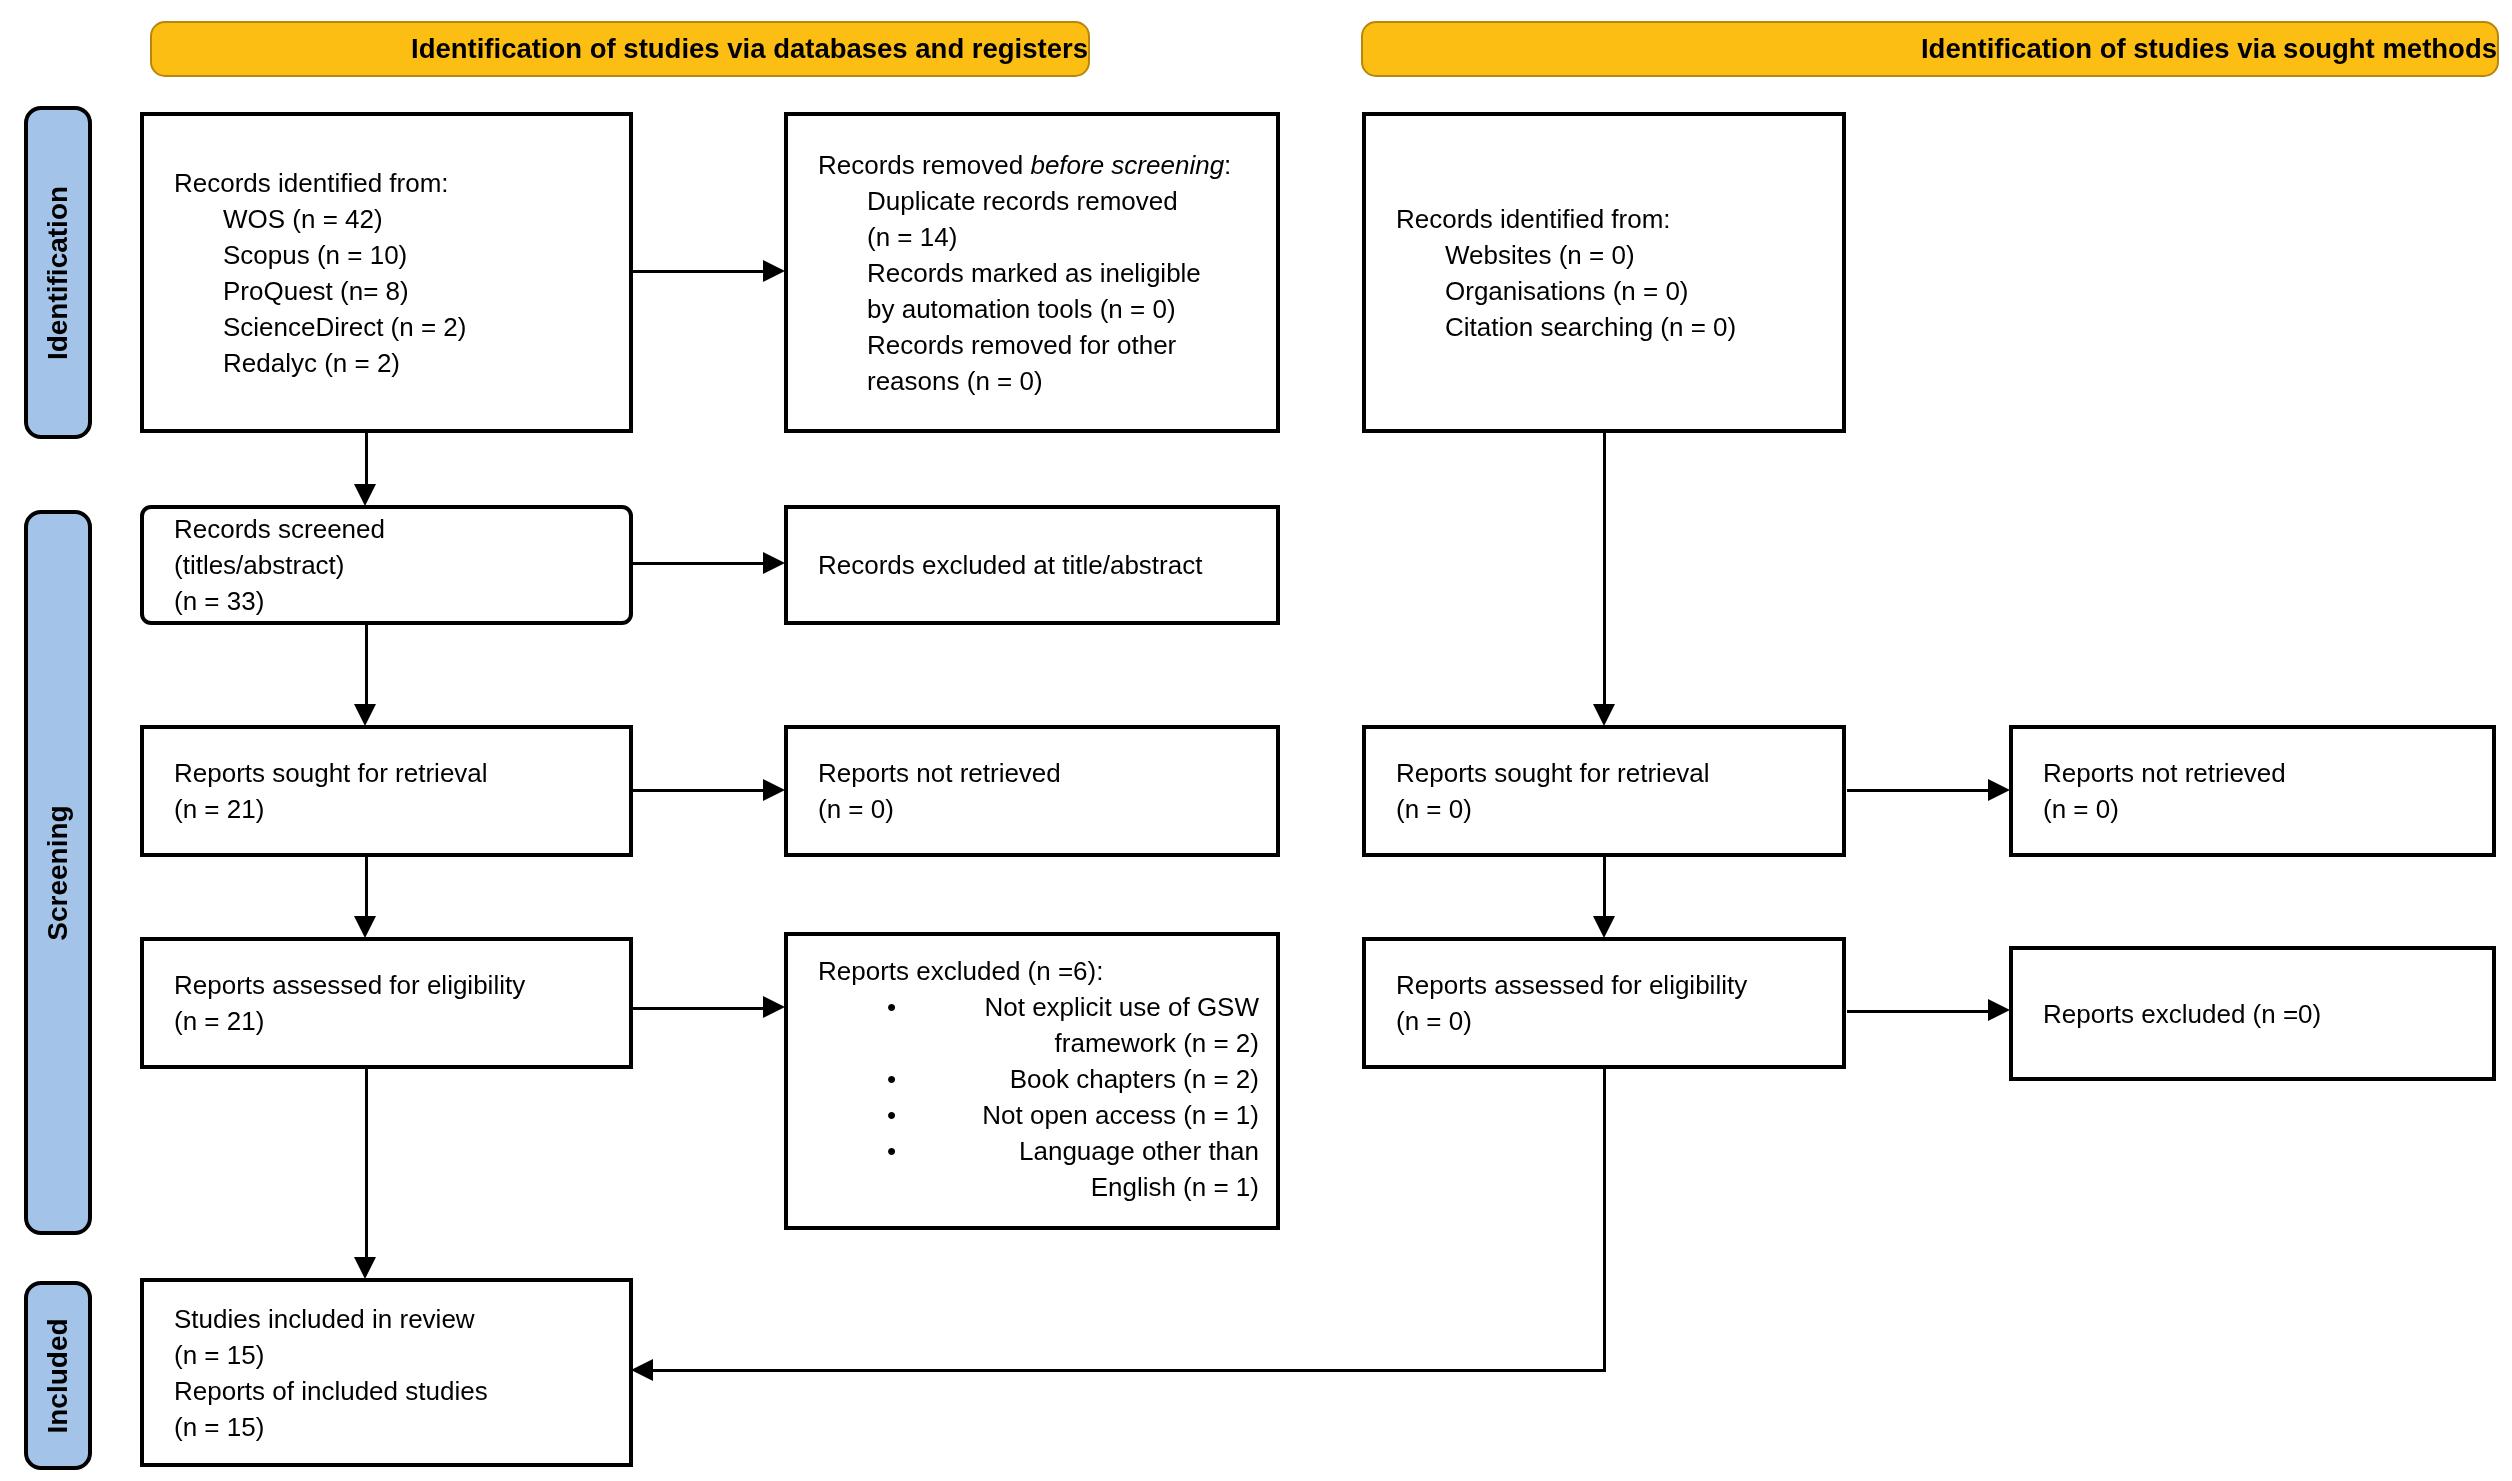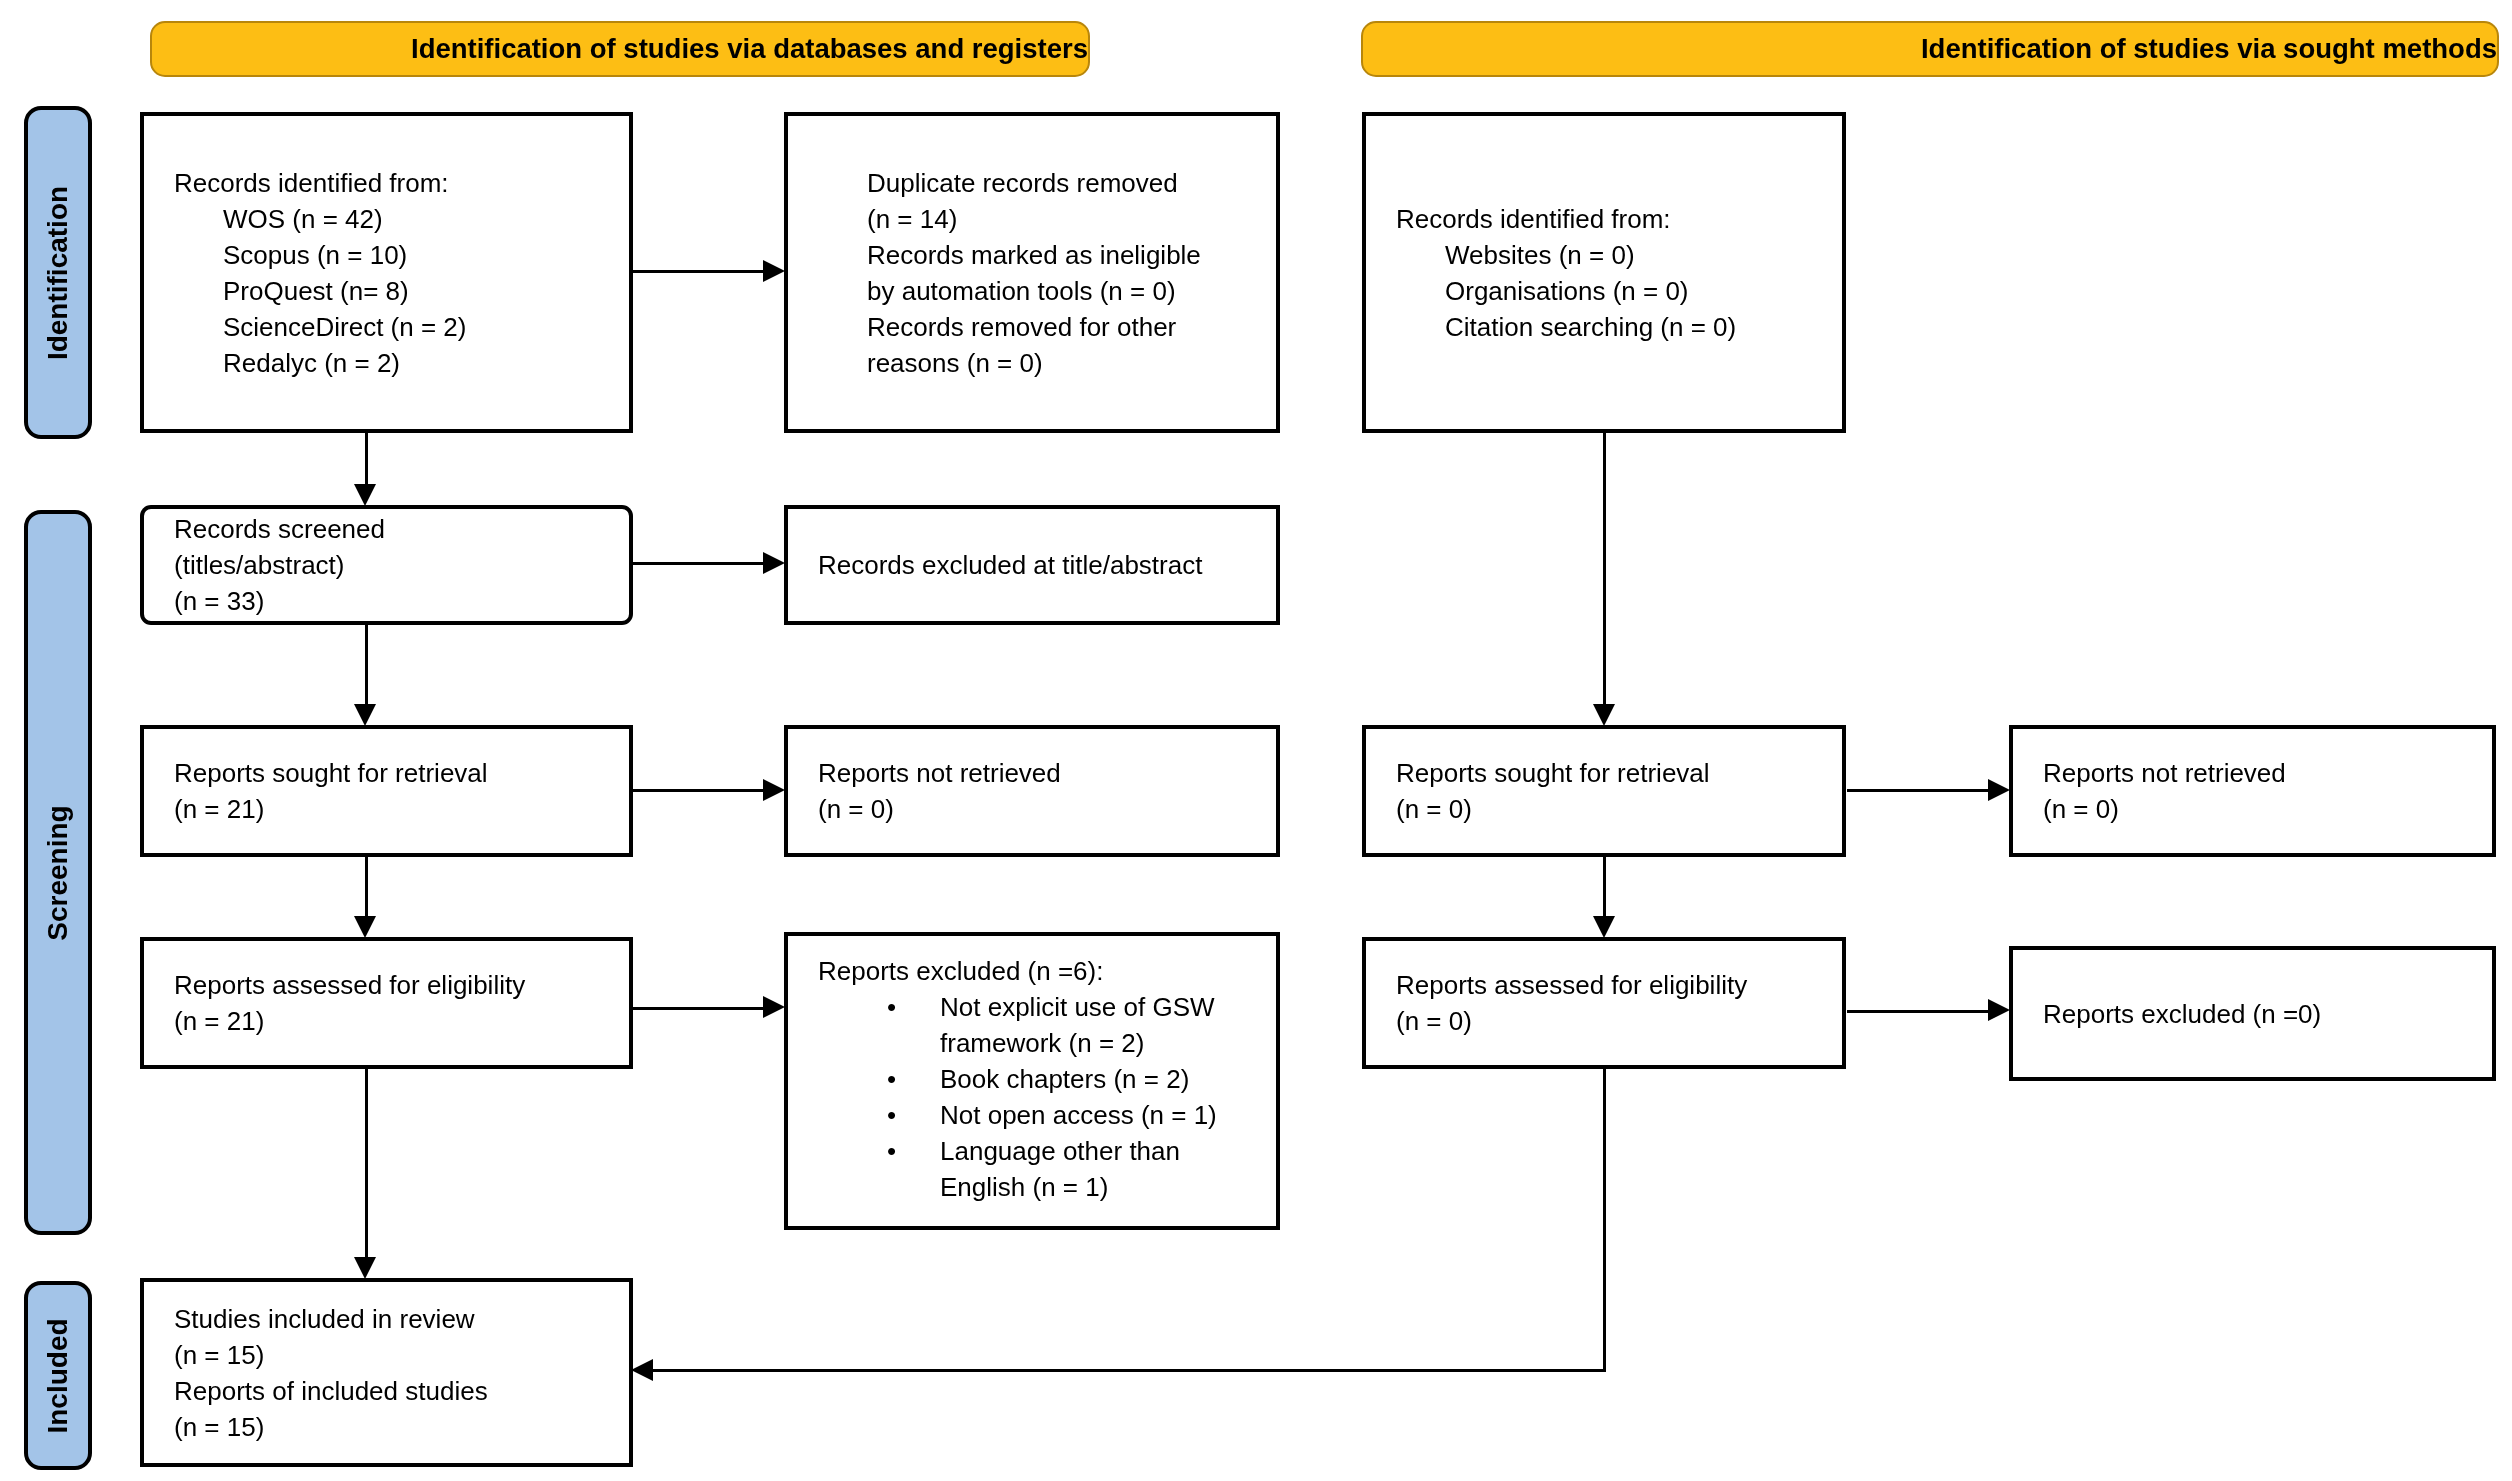--- a/index.html
+++ b/index.html
@@ -42,21 +42,21 @@
     box-sizing:border-box;
     display:flex;flex-direction:column;justify-content:center;
     padding:17px 17px 17px 30px;
     font-size:26px;line-height:36px;
   }
   .box.top{justify-content:flex-start;}
   .line{display:block;}
   .indent{display:block;margin-left:49px;}
   .it{font-style:italic;}
   ul.bullets{list-style:none;margin:0;padding:0 0 0 69px;}
-  ul.bullets li{position:relative;padding-left:53px;}
+  ul.bullets li{position:relative;padding-left:53px;text-align:right;}
   ul.bullets li::before{
     content:"\2022";
     position:absolute;left:0;top:0;
     font-size:26px;
   }
   
   .hline{position:absolute;height:2.9px;background:#000;}
   .vline{position:absolute;width:2.9px;background:#000;}
   .ah-r{position:absolute;width:0;height:0;
         border-top:11.5px solid transparent;border-bottom:11.5px solid transparent;
@@ -93,20 +93,21 @@
   <div class="box" style="left:140px;top:112px;width:493px;height:321px;">
     <span class="line">Records identified from:</span>
     <span class="indent">WOS (n = 42)</span>
     <span class="indent">Scopus (n = 10)</span>
     <span class="indent">ProQuest (n= 8)</span>
     <span class="indent">ScienceDirect (n = 2)</span>
     <span class="indent">Redalyc (n = 2)</span>
   </div>
 
   <div class="box" style="left:784px;top:112px;width:496px;height:321px;">
+    <span class="line"><span>Records removed </span><span class="it">before screening</span><span>:</span></span>
     <span class="indent">Duplicate records removed</span>
     <span class="indent">(n = 14)</span>
     <span class="indent">Records marked as ineligible</span>
     <span class="indent">by automation tools (n = 0)</span>
     <span class="indent">Records removed for other</span>
     <span class="indent">reasons (n = 0)</span>
   </div>
 
   <div class="box" style="left:1362px;top:112px;width:484px;height:321px;">
     <span class="line">Records identified from:</span>

